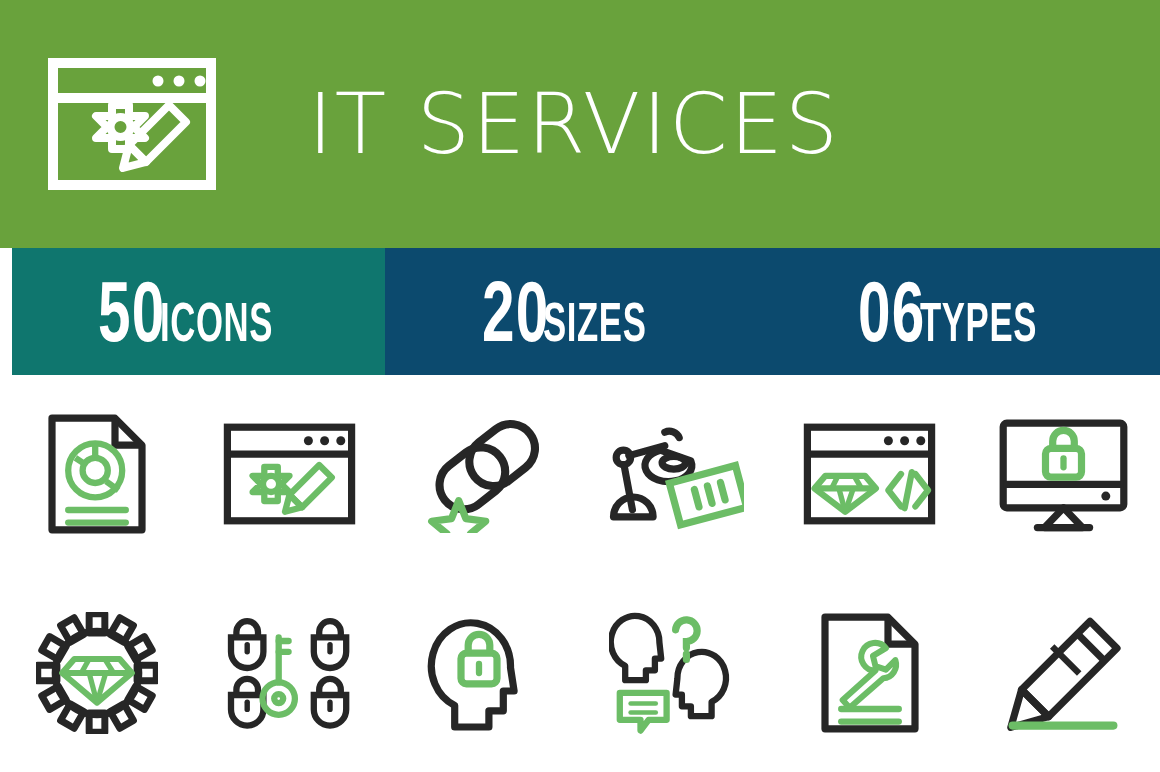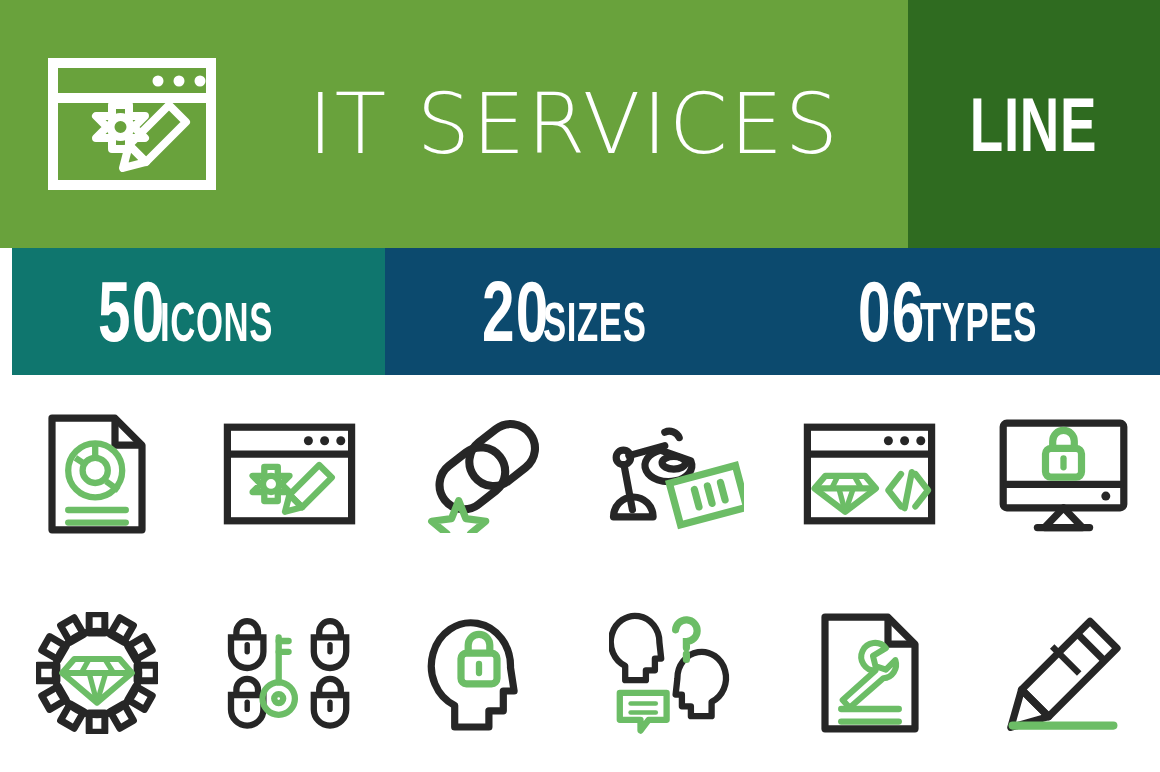--- a/index.html
+++ b/index.html
@@ -100,23 +100,20 @@
         <circle cx="152" cy="23" r="5.5" fill="#ffffff"></circle>
         <path d="M48 58 h16 v-11 h17 v11 h16 l-11 11 11 11 h-16 v11 h-17 v-11 h-16 l11 -11 z" fill="none" stroke="#ffffff" stroke-width="8" stroke-linejoin="round"></path>
         <circle cx="72.5" cy="69" r="10" fill="none" stroke="#ffffff" stroke-width="8"></circle>
         <path d="M121 47 l17 17 -40 40 -17 -17 z" fill="none" stroke="#ffffff" stroke-width="8" stroke-linejoin="round"></path>
         <path d="M81 87 l17 17 -23 6 z" fill="none" stroke="#ffffff" stroke-width="8" stroke-linejoin="round"></path>
       </svg>
     </div>
 
     <div class="header-title">IT SERVICES</div>
 
-    <div class="line-badge">
-      <span class="line-badge-text">LINE</span>
-    </div>
   </div>
 
   <div class="stats">
 
     <div class="stat stat-1">
       <div class="stat-inner">
         <span class="stat-num">50</span>
         <span class="stat-label">ICONS</span>
       </div>
     </div>

